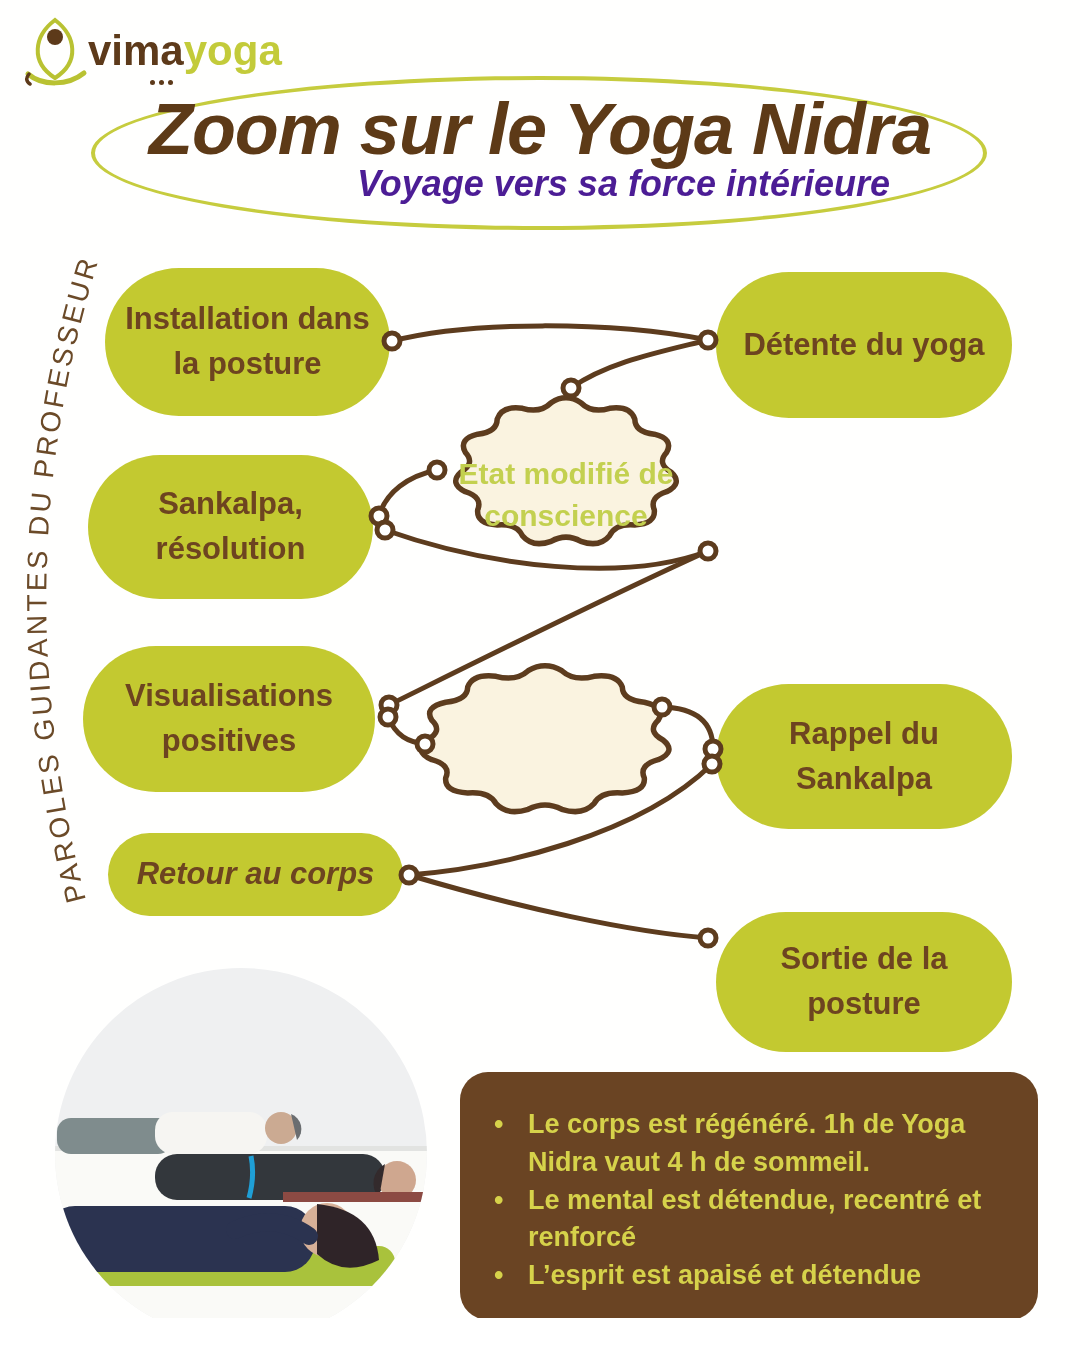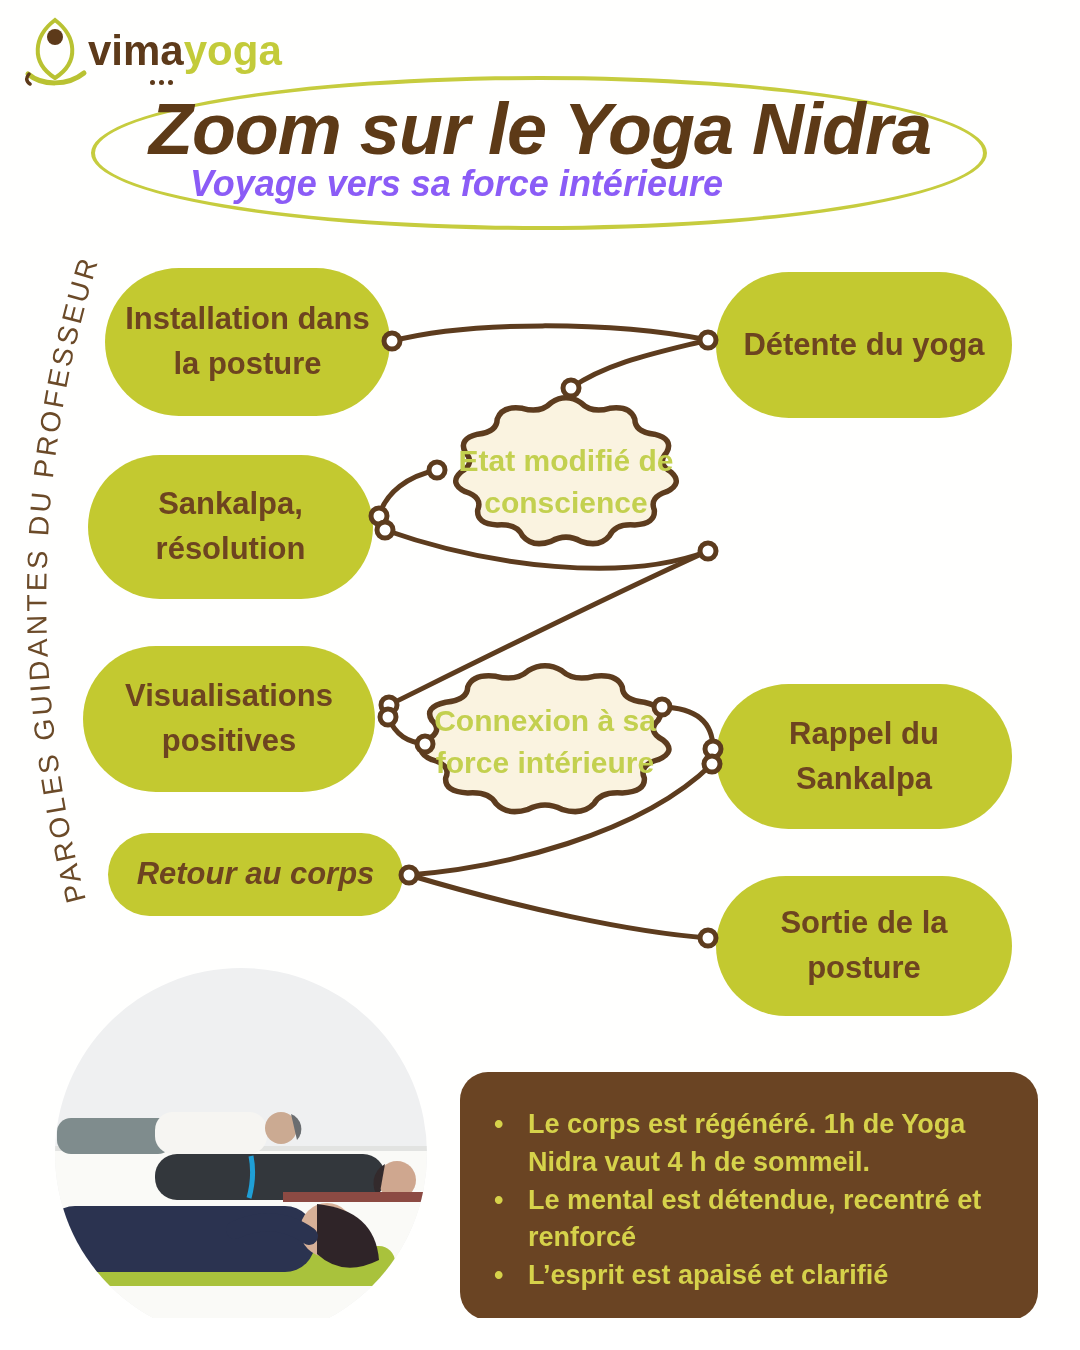--- a/index.html
+++ b/index.html
@@ -17,34 +17,34 @@
   
   .header-ellipse{
     position:absolute;left:91px;top:76px;width:888px;height:146px;
     border:4px solid #c6cc3e;border-radius:50%;background:#fffffe;z-index:2;
   }
   .page-title{
     position:absolute;left:140px;top:88px;width:800px;text-align:center;z-index:3;
     font-size:72px;font-weight:bold;font-style:italic;color:#5d3a17;letter-spacing:-1px;
   }
   .page-subtitle{
-    position:absolute;left:190px;top:163px;width:700px;text-align:left;z-index:3;
-    font-size:36px;font-weight:bold;font-style:italic;color:#8b5cf6;
+    position:absolute;left:190px;top:163px;width:700px;text-align:right;z-index:3;
+    font-size:36px;font-weight:bold;font-style:italic;color:#4c1d95;
   }
   
   .pill{
     position:absolute;background:#c3c930;color:#6d4420;z-index:2;
     display:flex;align-items:center;justify-content:center;text-align:center;
     font-weight:bold;font-size:31px;line-height:1.45;border-radius:80px;padding:0 18px;
     box-sizing:border-box;
   }
   
   .cloud-label{
     position:absolute;z-index:4;text-align:center;font-weight:bold;font-size:30px;
-    line-height:1.4;color:#c3d04f;
+    line-height:1.4;color:#c3d04f;margin-top:13px;
   }
   
   .overlay{position:absolute;left:0;top:0;z-index:3;pointer-events:none;}
   .side-svg{position:absolute;left:0;top:0;z-index:2;pointer-events:none;}
   
   .photo{position:absolute;left:55px;top:968px;z-index:1;}
   
   .benefits{
     position:absolute;left:460px;top:1072px;width:578px;height:248px;z-index:2;
     background:#6a4423;border-radius:28px;box-sizing:border-box;
@@ -99,21 +99,21 @@
   <div class="pill" style="left:108px;top:833px;width:295px;height:83px;border-radius:45px;font-style:italic;">
       <span>Retour au corps</span>
     </div>
 
   <div class="pill" style="left:716px;top:272px;width:296px;height:146px;">
       <span>Détente du yoga</span>
     </div>
   <div class="pill" style="left:716px;top:684px;width:296px;height:145px;">
       <span>Rappel du Sankalpa</span>
     </div>
-  <div class="pill" style="left:716px;top:876px;width:296px;height:140px;">
+  <div class="pill" style="left:716px;top:912px;width:296px;height:140px;">
       <span>Sortie de la posture</span>
     </div>
 
   <svg class="overlay" width="1080" height="1350" viewBox="0 0 1080 1350">
     <g fill="none" stroke="#5d3c1e" stroke-width="5" stroke-linecap="round">
       <path d="M392,341 C470,321 610,321 708,340"></path>
       <path d="M708,340 C660,352 608,362 571,388"></path>
       <path d="M437,470 C408,476 386,492 379,516"></path>
       <path d="M385,530 C490,567 625,583 708,551"></path>
       <path d="M708,551 C600,600 480,660 389,705"></path>
@@ -137,21 +137,20 @@
       <circle cx="425" cy="744" r="8"></circle>
       <circle cx="662" cy="707" r="8"></circle>
       <circle cx="713" cy="749" r="8"></circle>
       <circle cx="712" cy="764" r="8"></circle>
       <circle cx="409" cy="875" r="8"></circle>
       <circle cx="708" cy="938" r="8"></circle>
     </g>
   </svg>
 
   <div class="cloud-label" style="left:446px;top:440px;width:240px;">Etat modifié de conscience</div>
-  <div class="cloud-label" style="left:420px;top:700px;width:250px;">Connexion à sa force intérieure</div>
 
   <svg class="photo" width="372" height="372" viewBox="0 0 372 372">
     <defs>
         <clipPath id="pclip">
           <circle cx="186" cy="186" r="186"></circle>
         </clipPath>
       </defs>
     <g clip-path="url(#pclip)">
       <rect x="0" y="0" width="372" height="372" fill="#eff0f1"></rect>
       <rect x="0" y="182" width="372" height="190" fill="#fafaf7"></rect>
@@ -181,18 +180,18 @@
       <li>
           <span class="dot">•</span>
           <span>Le corps est régénéré. 1h de Yoga Nidra vaut 4 h de sommeil.</span>
         </li>
       <li>
           <span class="dot">•</span>
           <span>Le mental est détendue, recentré et renforcé</span>
         </li>
       <li>
           <span class="dot">•</span>
-          <span>L’esprit est apaisé et clarifié</span>
+          <span>L’esprit est apaisé et détendue</span>
         </li>
     </ul>
   </div>
 
 </div>
 
 </body></html>

